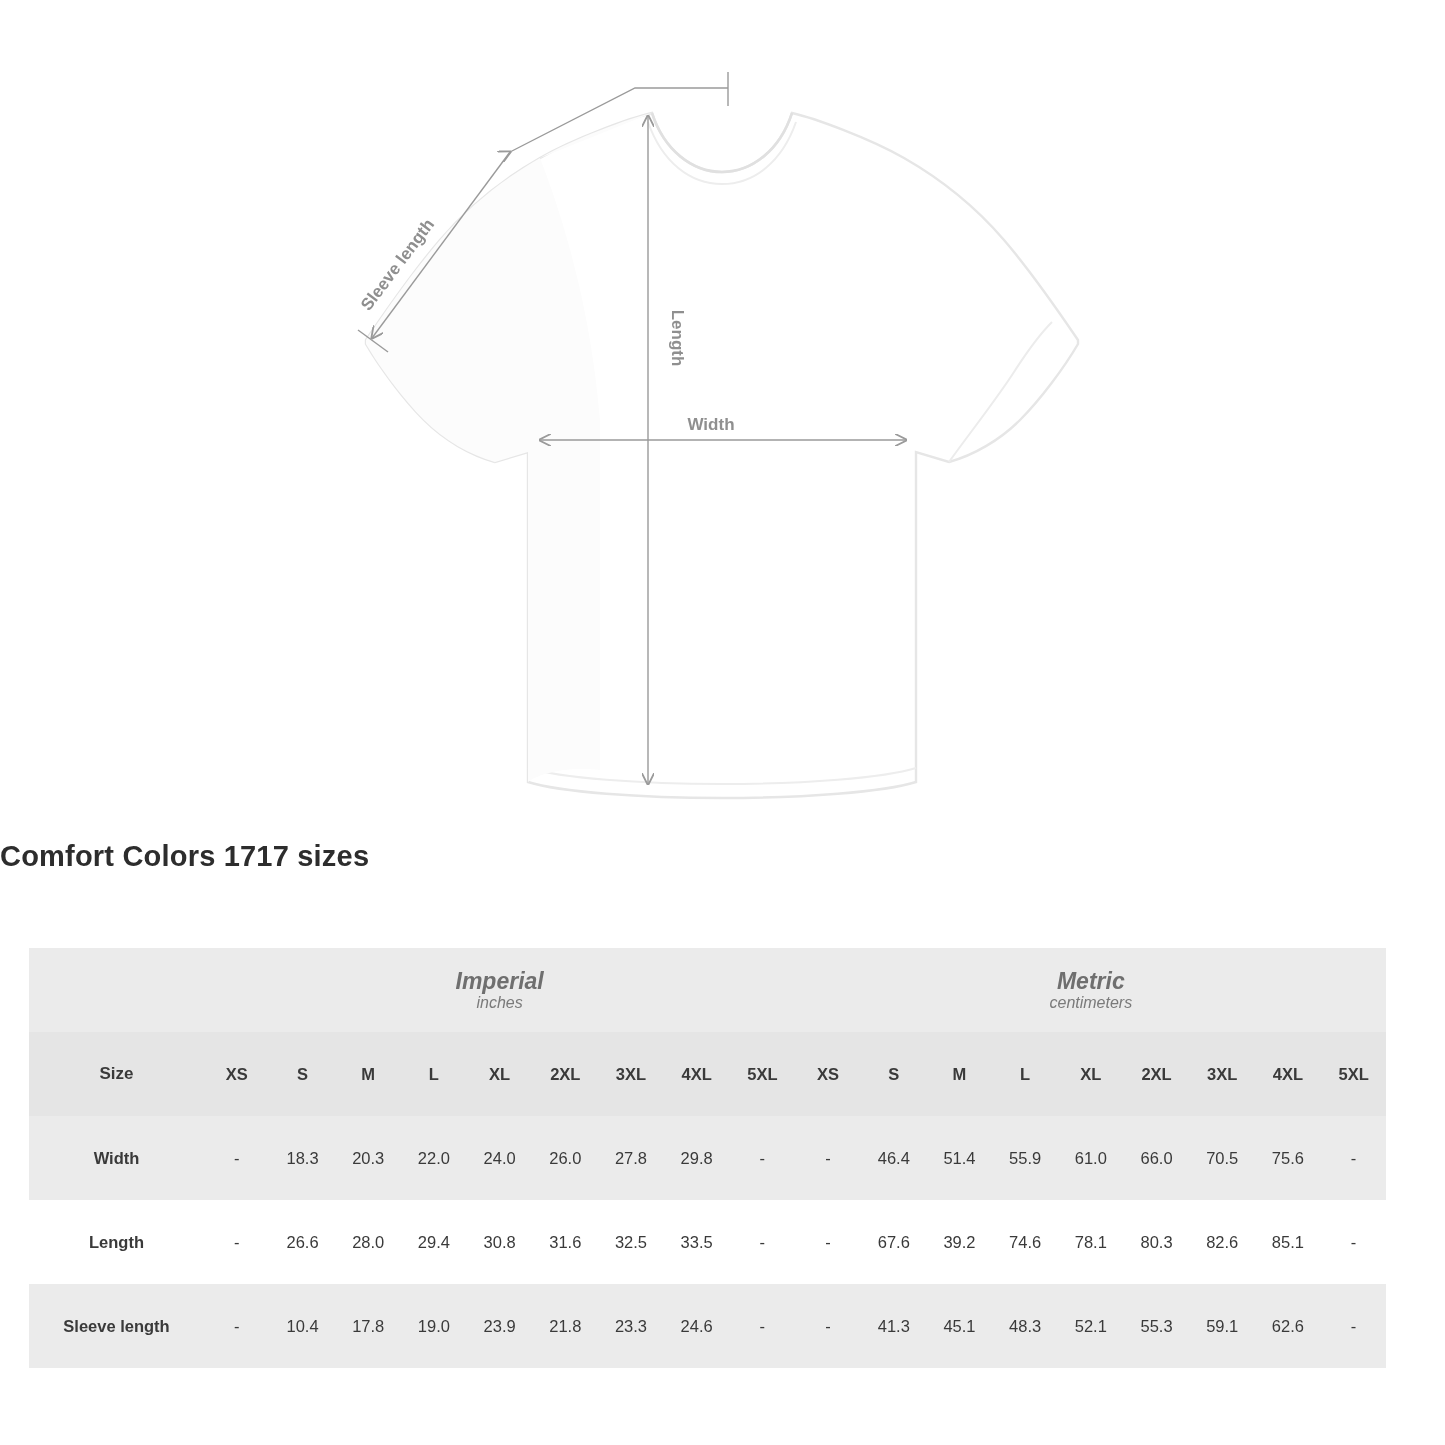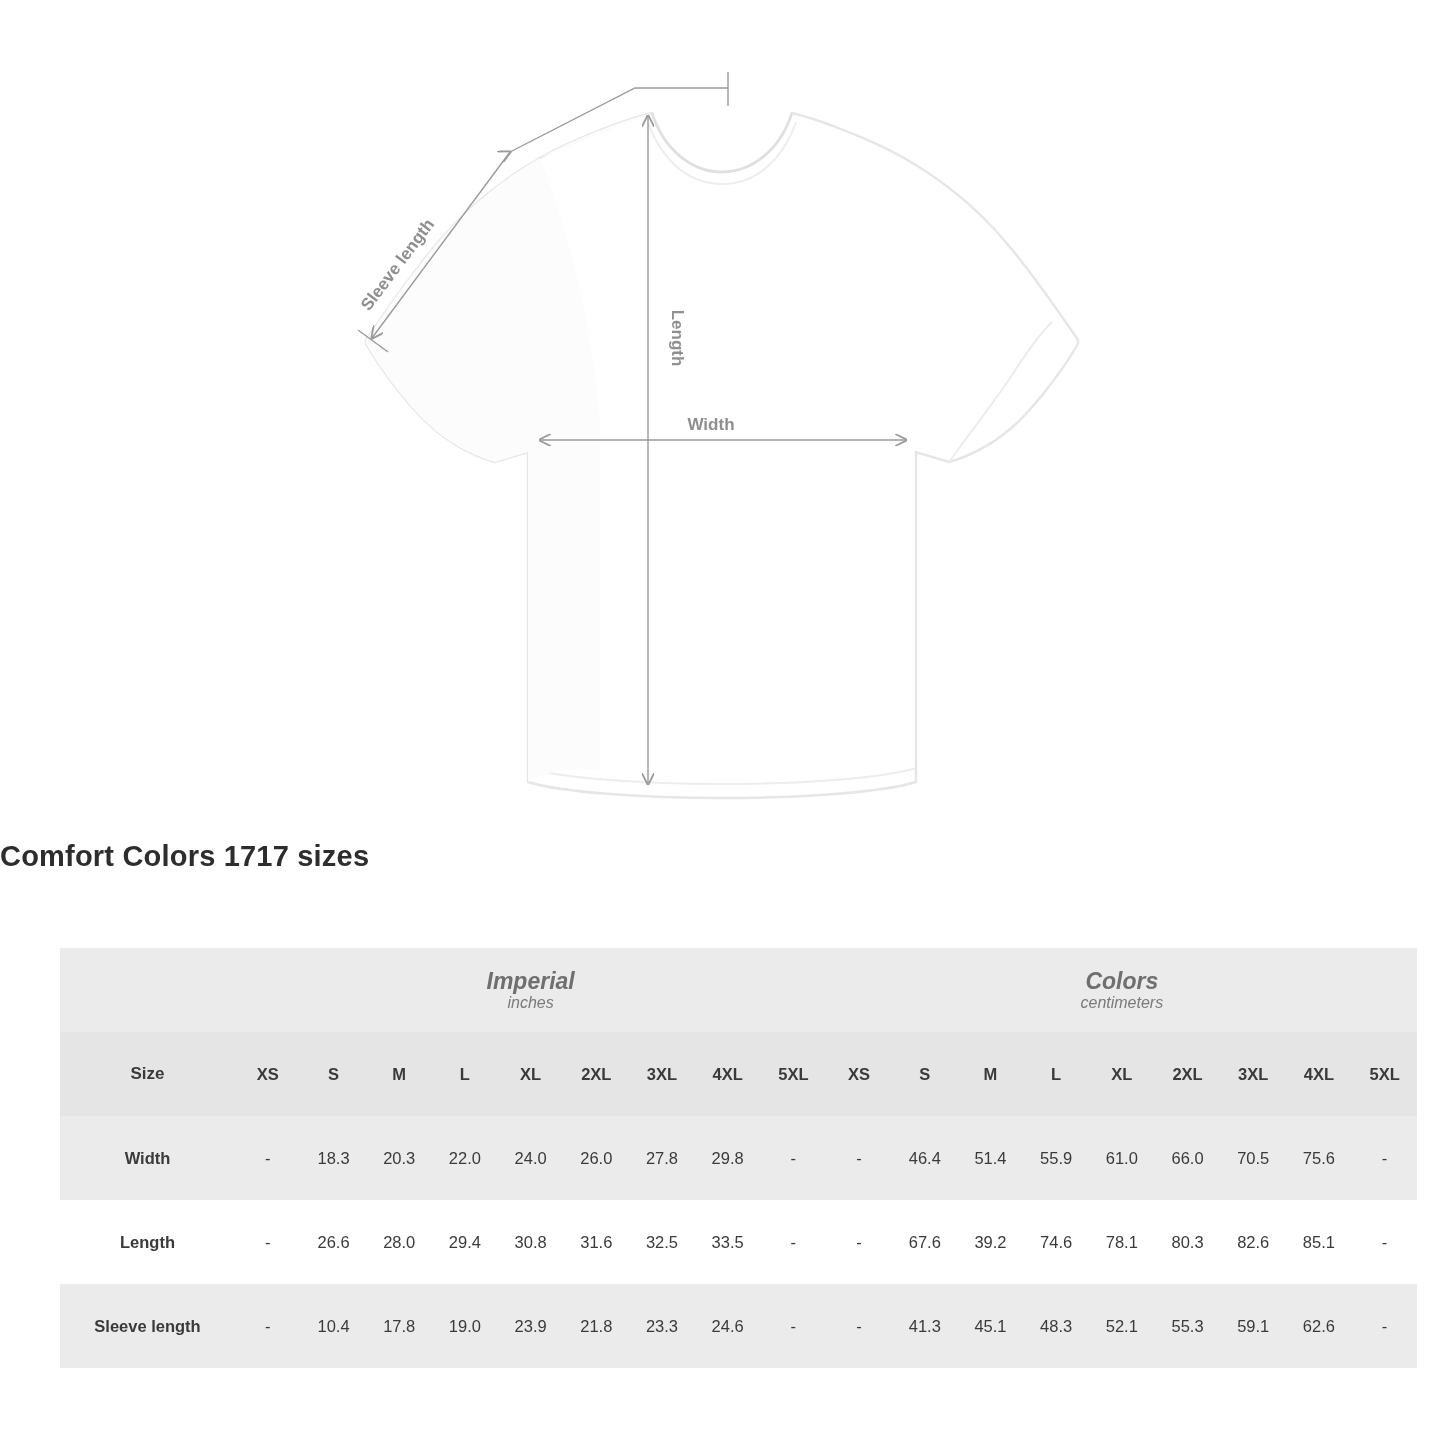--- a/index.html
+++ b/index.html
@@ -49,21 +49,21 @@
   .chart-note {
     margin-top: 16px;
     font-size: 16.5px;
     font-style: italic;
     color: #4a4a4a;
   }
 
   
   .table-wrap {
     position: absolute;
-    left: 60px;
+    left: 29px;
     top: 948px;
     width: 1357px;
   }
   table.size-table {
     border-collapse: collapse;
     width: 1357px;
     table-layout: fixed;
   }
   table.size-table td {
     text-align: center;
@@ -220,21 +220,21 @@
       </colgroup>
       <tbody>
 
         <tr class="unit-row">
           <td></td>
           <td colspan="9">
             <div class="unit-name">Imperial</div>
             <div class="unit-sub">inches</div>
           </td>
           <td colspan="9">
-            <div class="unit-name">Colors</div>
+            <div class="unit-name">Metric</div>
             <div class="unit-sub">centimeters</div>
           </td>
         </tr>
 
         <tr class="size-row">
           <td class="rowlabel">Size</td>
           <td>XS</td>
           <td>S</td>
           <td>M</td>
           <td>L</td>

